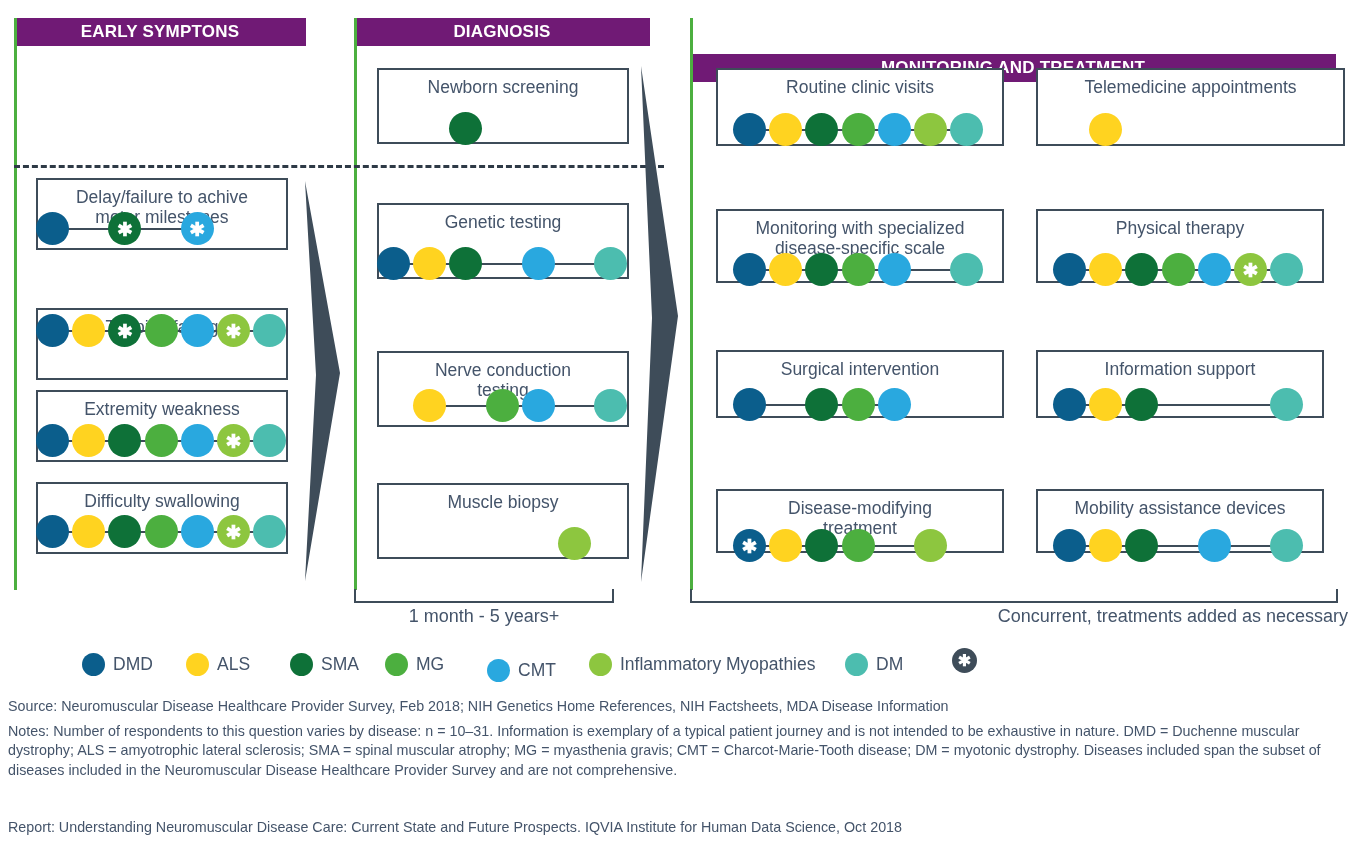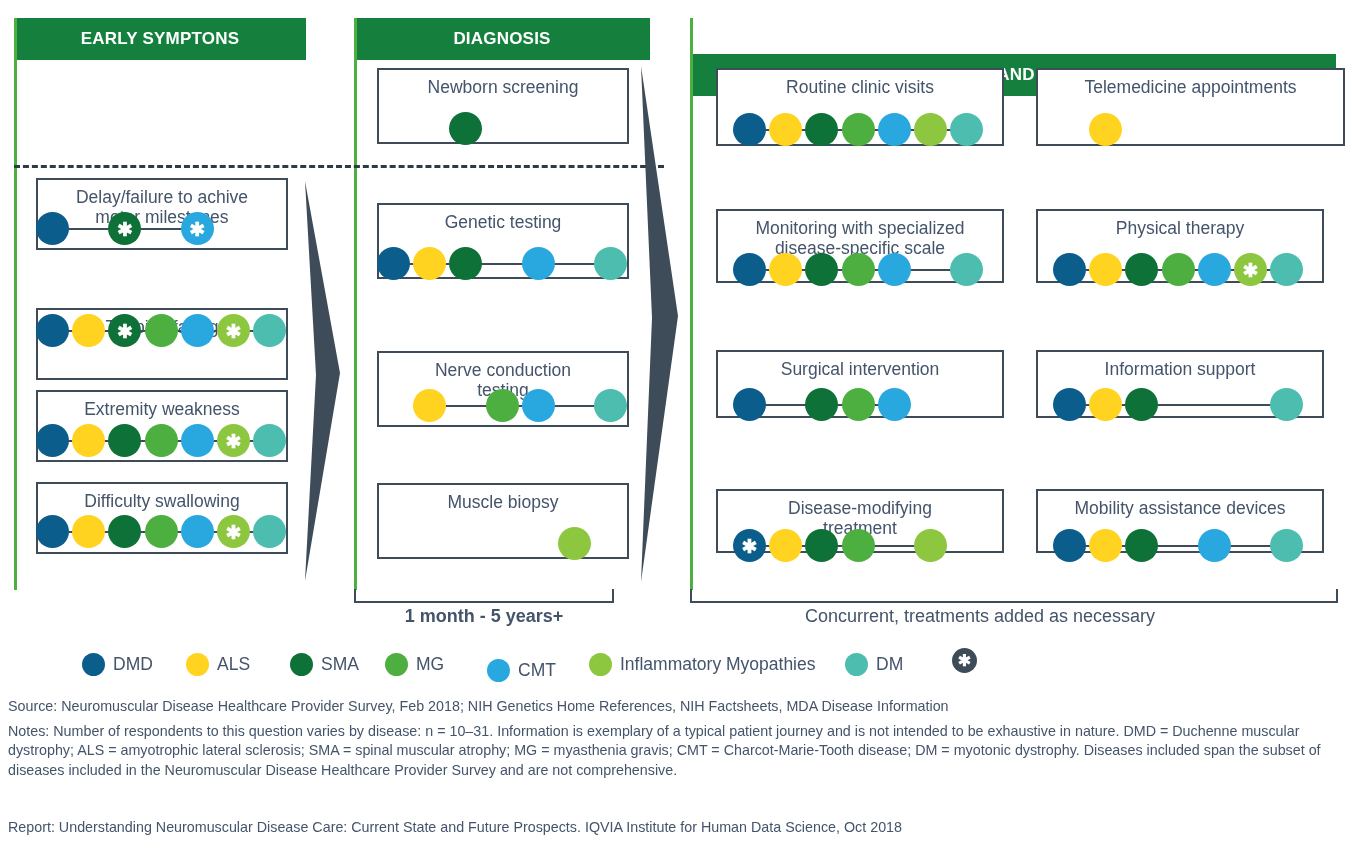--- a/index.html
+++ b/index.html
@@ -8,27 +8,27 @@
     background: #ffffff;
     font-family: "Liberation Sans", sans-serif;
     color: #44546A;
     overflow: hidden;
   }
   #root { position: relative; width: 1352px; height: 864px; }
 
   
   .stage-header {
     position: absolute;
-    background: #15803d;
+    background: #701a75;
     color: #ffffff;
     font-weight: bold;
     font-size: 17px;
     letter-spacing: .2px;
     display: flex; align-items: center; justify-content: center;
-    height: 42px;
+    height: 28px;
   }
   
   .rail {
     position: absolute;
     width: 3px;
     background: #4CAF3F;
   }
 
   
   .card {
@@ -321,24 +321,24 @@
         <div class="connector" style="left: 16.5px; width: 217.2px;"></div>
         <div class="dot" title="DMD" style="left: 0px; background: rgb(11, 94, 140);"></div>
         <div class="dot" title="ALS" style="left: 36.2px; background: rgb(255, 211, 32);"></div>
         <div class="dot" title="SMA" style="left: 72.4px; background: rgb(14, 113, 56);"></div>
         <div class="dot" title="CMT" style="left: 144.8px; background: rgb(41, 168, 223);"></div>
         <div class="dot" title="DM" style="left: 217.2px; background: rgb(76, 189, 175);"></div>
       </div>
     </div>
 
   <div class="bracket" style="left:354px; top:589px; width:260px;"></div>
-  <div class="bracket-label" style="left:354px; top:606px; width:260px;font-weight:bold;">1 month - 5 years+</div>
+  <div class="bracket-label" style="left:354px; top:606px; width:260px;">1 month - 5 years+</div>
 
   <div class="bracket" style="left:690px; top:589px; width:648px;"></div>
-  <div class="bracket-label" style="left:656px; top:606px; width:648px;">Concurrent, treatments added as necessary</div>
+  <div class="bracket-label" style="left:700px; top:606px; width:648px;text-align:right;">Concurrent, treatments added as necessary</div>
 
   <div class="legend">
     <div id="legend-items">
         <div class="legend-item" style="left: 82px; top: 8px;">
           <span class="legend-dot" style="background: rgb(11, 94, 140);"></span>
           <span class="legend-text">DMD</span>
         </div>
         <div class="legend-item" style="left: 186px; top: 8px;">
           <span class="legend-dot" style="background: rgb(255, 211, 32);"></span>
           <span class="legend-text">ALS</span>

